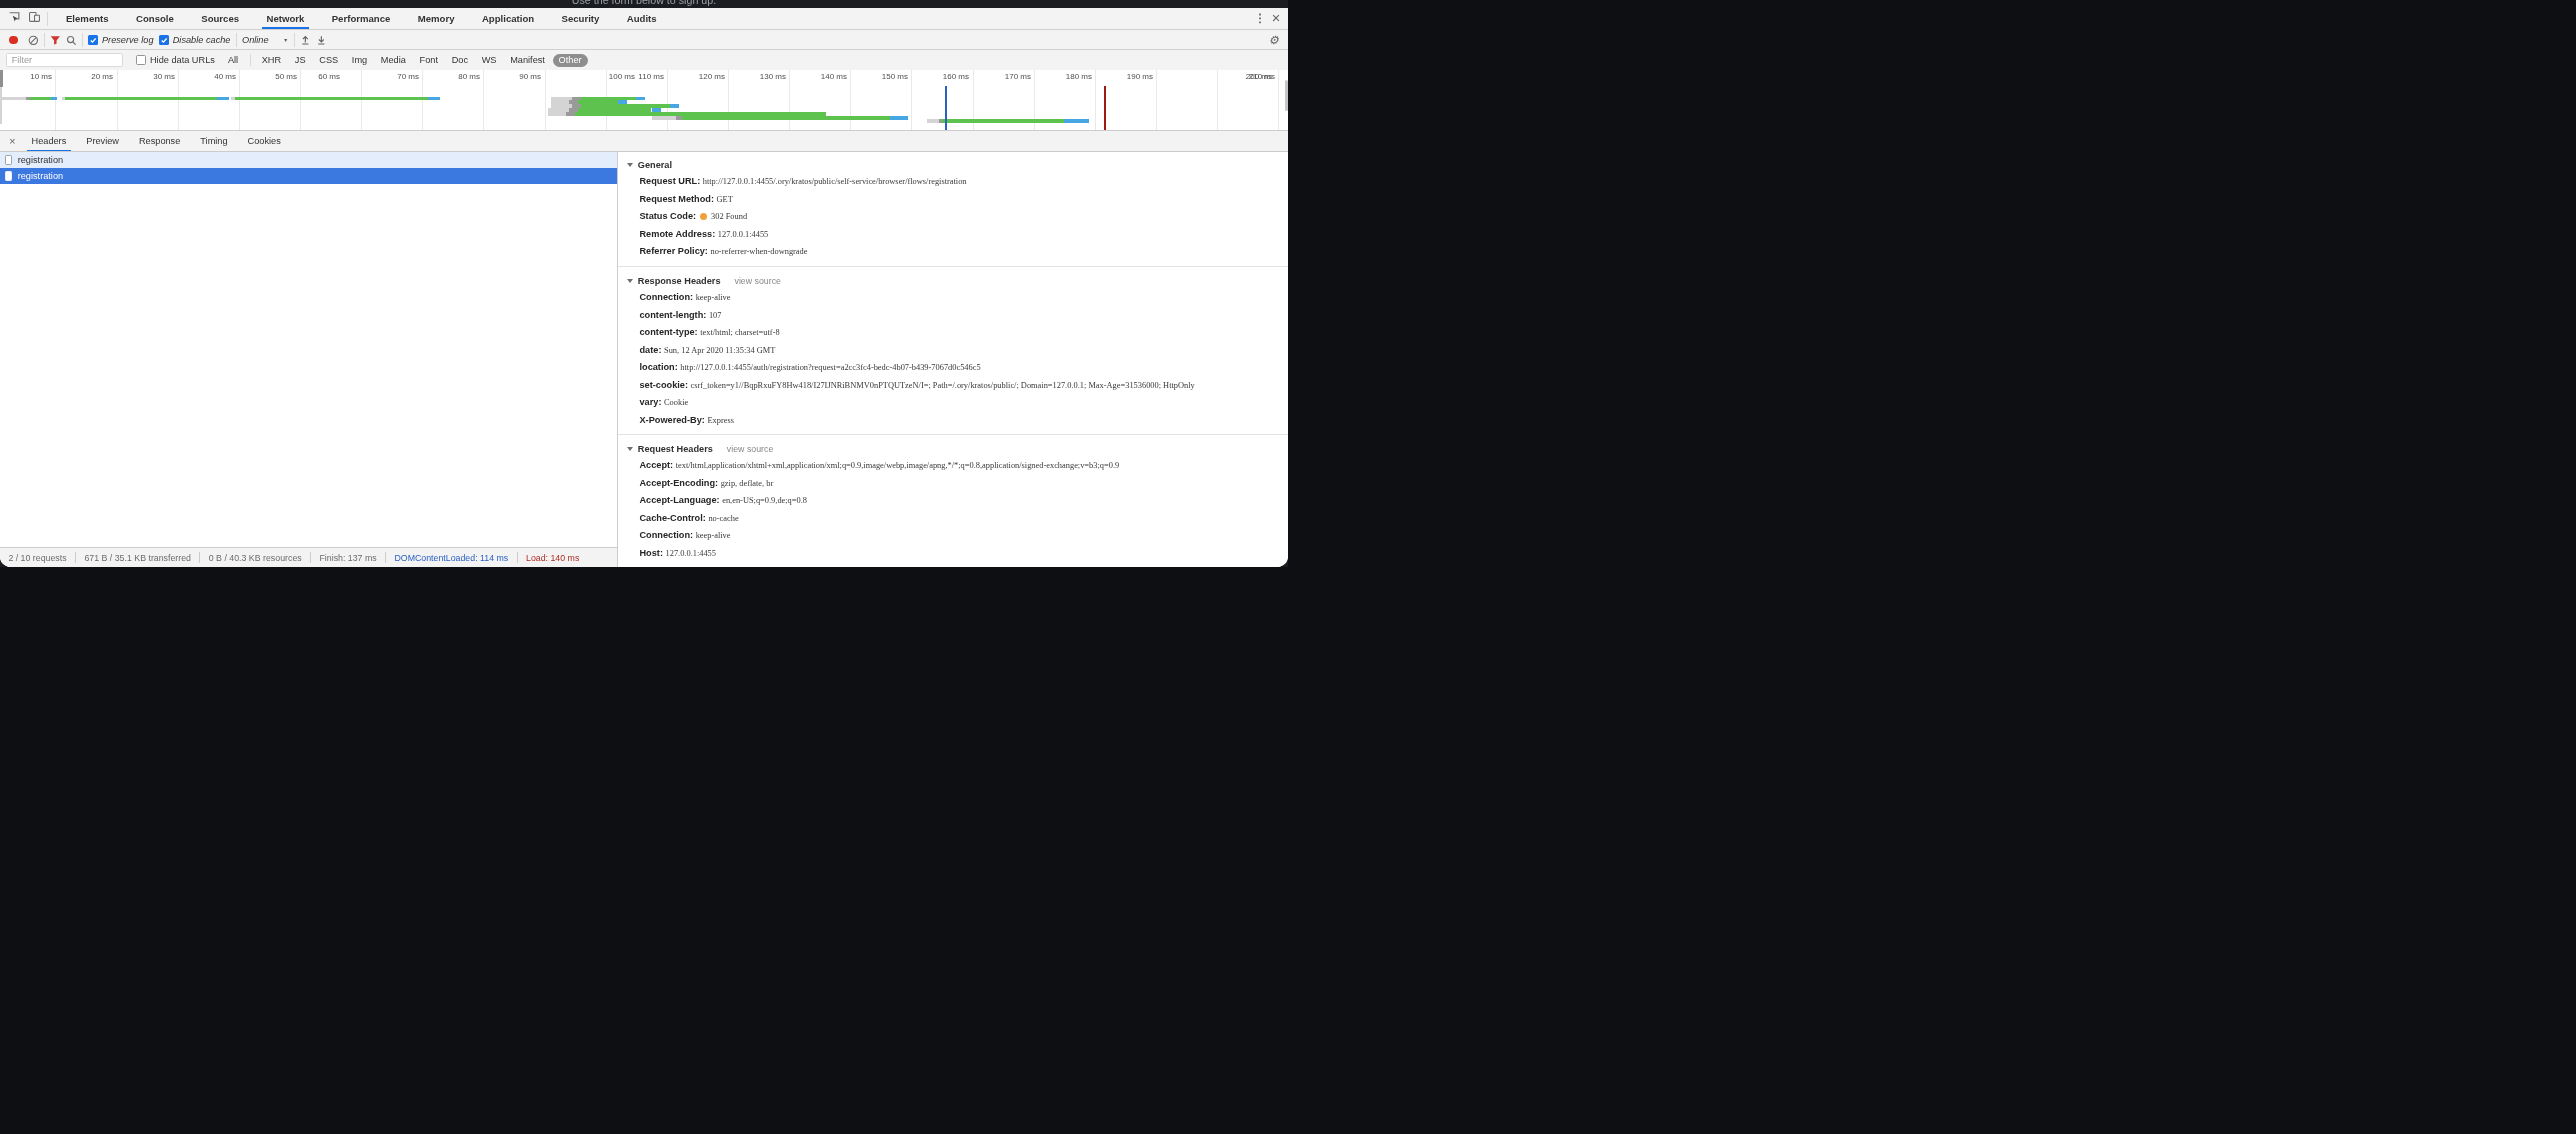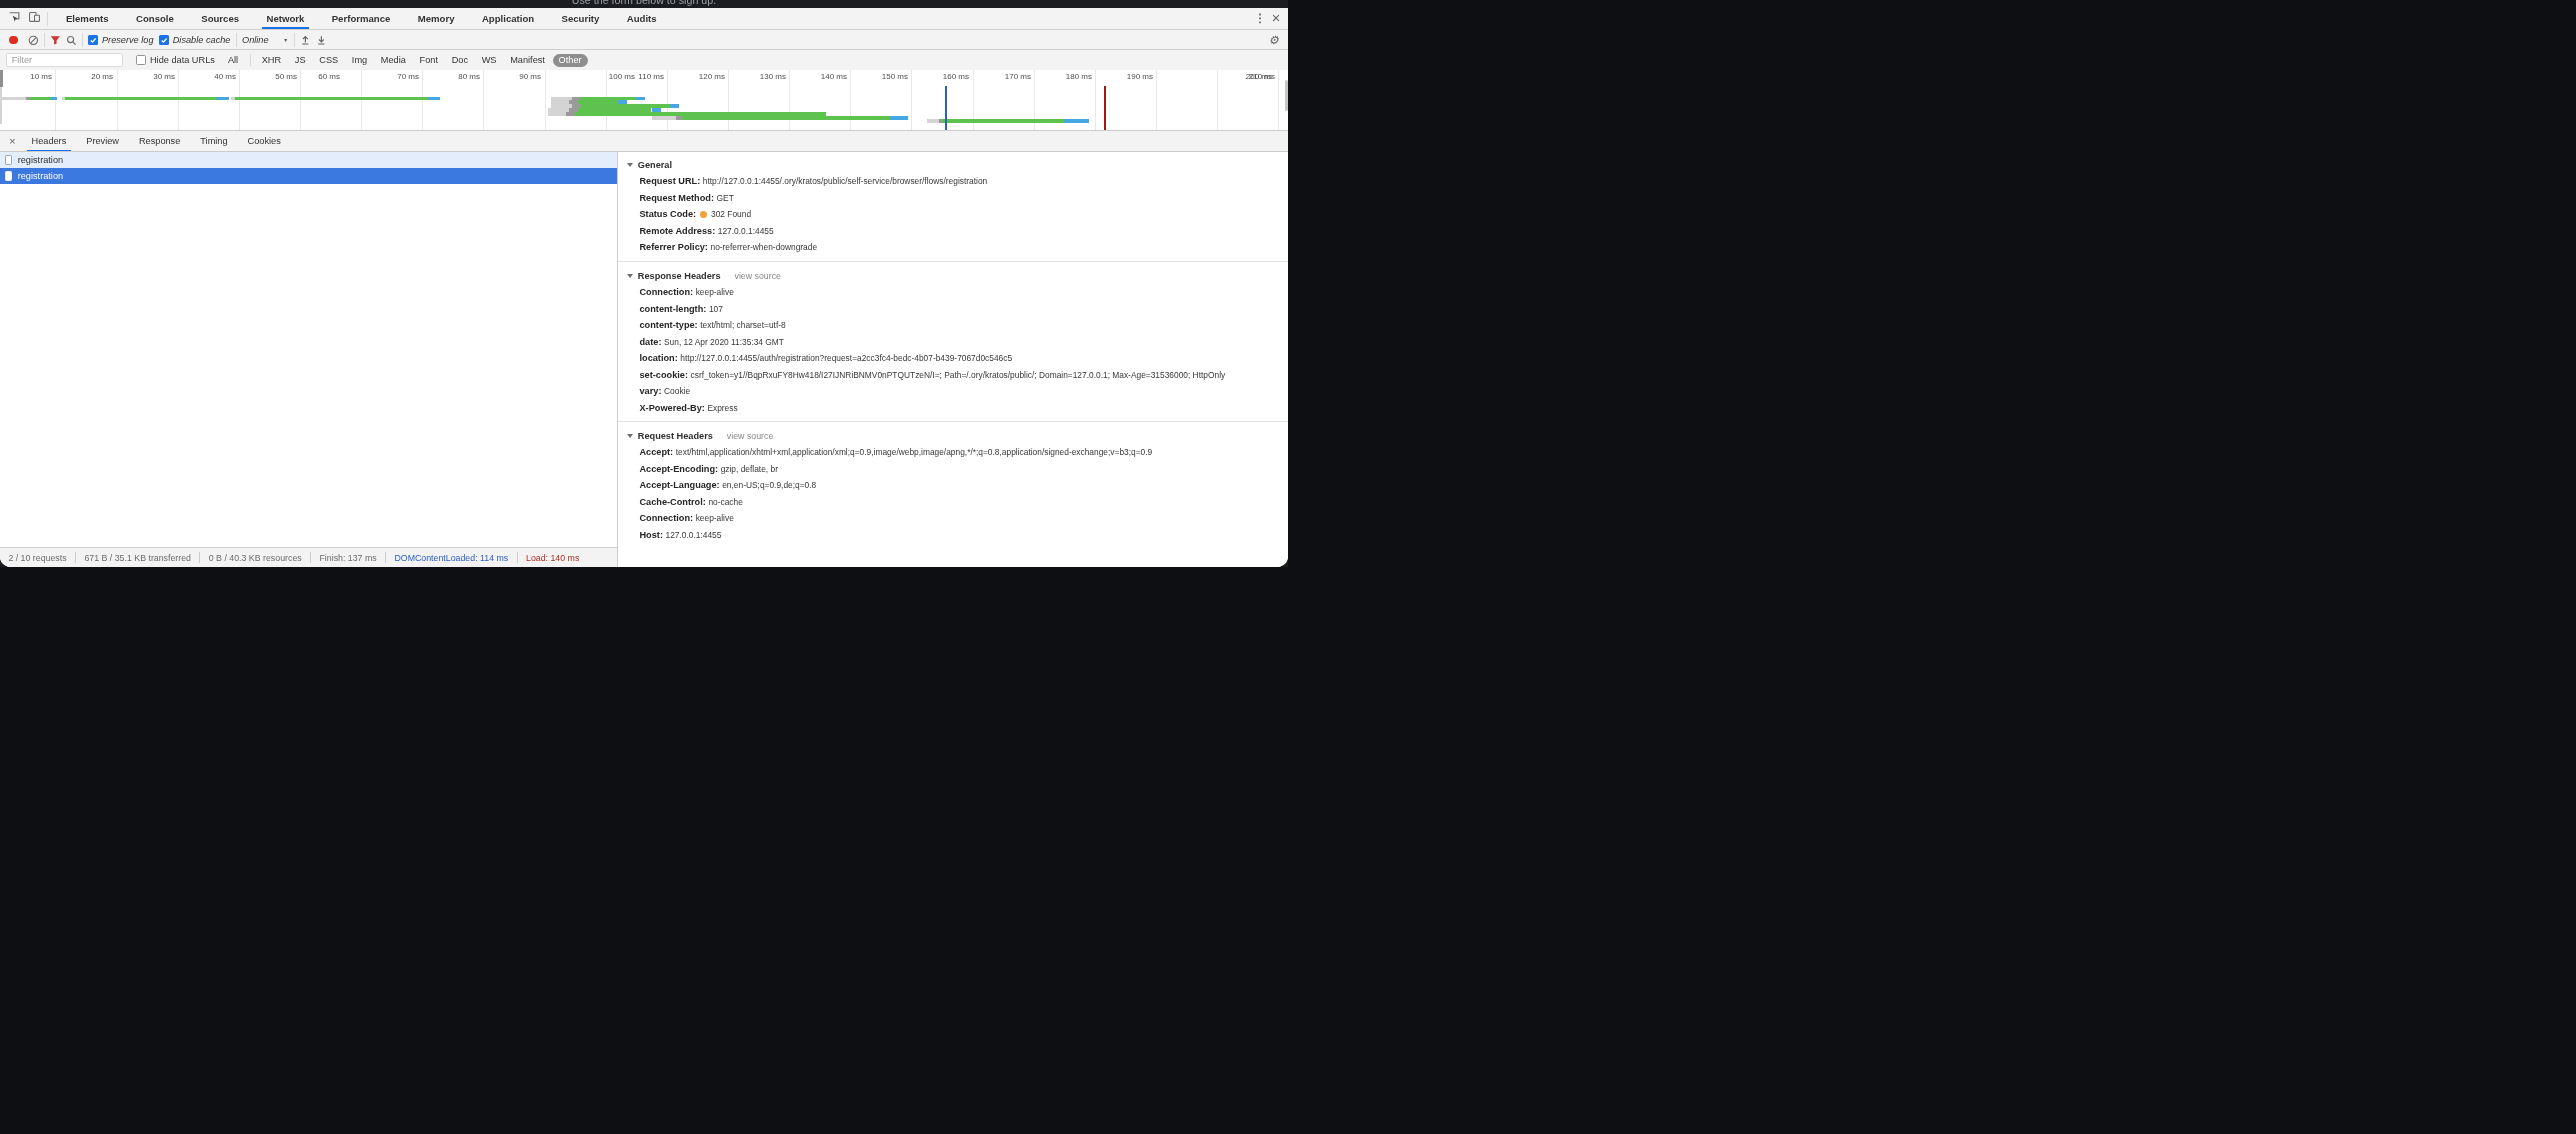--- a/index.html
+++ b/index.html
@@ -71,21 +71,21 @@
 
   
   .rightpane{position:relative;flex:1;background:#fff;overflow:hidden;font-size:9.2px;}
   .detail-scroll{position:absolute;inset:0;overflow:hidden;padding:4.6px 10.7px 0 9.2px;}
   .sect-head{display:flex;align-items:center;height:16.5px;}
   .sect-arrow{width:0;height:0;border-left:3.5px solid transparent;border-right:3.5px solid transparent;border-top:4.2px solid #6e6e6e;margin-right:4.6px;}
   .sect-title{font-weight:bold;color:#303030;font-size:9.2px;}
   .view-source{color:#888;font-size:8.8px;margin-left:14px;}
   .hdr-row{padding-left:12.3px;line-height:16.5px;word-break:break-all;}
   .hkey{font-weight:bold;color:#262626;}
-  .hval{font-family:Liberation Sans, sans-serif;font-size:8.4px;color:#383838;}
+  .hval{font-family:Liberation Serif, serif;font-size:8.4px;color:#383838;}
   .sdot{display:inline-block;width:7px;height:7px;border-radius:50%;background:#f0a13c;margin:0 3.8px 0 1.5px;vertical-align:-0.8px;}
   .sect-sep{height:0.8px;background:#e3e3e3;margin:5.4px -10.7px 5.4px -9.2px;}
 </style>
 </head>
 <body>
 
 <div class="stage">
   <div class="behind-text">Use the form below to sign up.</div>
 
   <div class="devtools">

